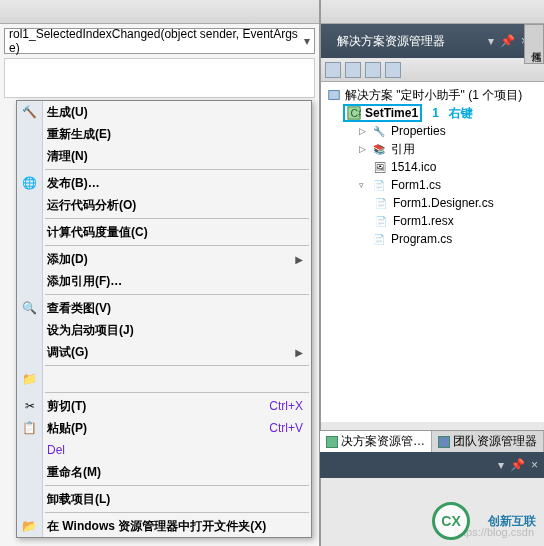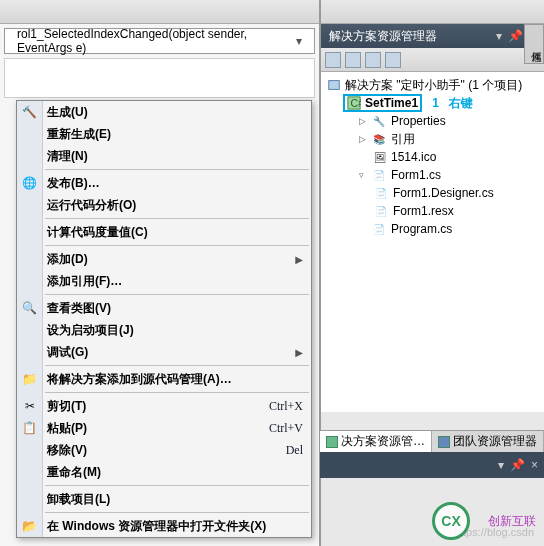--- a/index.html
+++ b/index.html
@@ -1,26 +1,26 @@
 <!DOCTYPE html>
 <html><head>
 <meta charset="utf-8">
 <style>
 * { box-sizing: border-box; margin: 0; padding: 0; font-family: "Microsoft YaHei", Tahoma, sans-serif; font-size: 12px; }
 body { width: 544px; height: 546px; background: #eee; overflow: hidden; position: relative; }
 
 .left-pane { position: absolute; left: 0; top: 0; width: 320px; height: 100%; background: #f5f5f5; border-right: 1px solid #999; }
 .toolbar-strip { height: 24px; background: linear-gradient(#e8e8e8,#d6d6d6); border-bottom: 1px solid #aaa; }
-.dropdown-bar { display: flex; align-items: center; height: 26px; background: #fff; border: 1px solid #999; margin: 4px; padding: 0 12px; }
+.dropdown-bar { display: flex; align-items: center; height: 26px; background: #fff; border: 1px solid #999; margin: 4px; padding: 0 4px; }
 .dropdown-bar .arrow { margin-left: auto; color: #555; }
 .code-bg { background: #fff; height: 40px; border: 1px solid #ccc; margin: 0 4px; }
 
 .right-pane { position: absolute; right: 0; top: 0; width: 224px; height: 100%; background: #e8e8e8; border-left: 1px solid #999; }
 .narrow-strip { position: absolute; right: 0; top: 24px; width: 20px; height: 40px; background: #d0d0d0; border: 1px solid #999; writing-mode: vertical-rl; font-size: 10px; text-align: center; }
-.panel-title { display: flex; align-items: center; height: 24px; background: linear-gradient(#4a5a6a,#3a4a5a); color: #fff; padding: 0 8px; font-size: 11px; }
+.panel-title { display: flex; align-items: center; height: 34px; background: linear-gradient(#4a5a6a,#3a4a5a); color: #fff; padding: 0 16px; font-size: 11px; }
 .panel-title .controls { margin-left: auto; display: flex; gap: 6px; color: #ccc; }
 .panel-toolbar { display: flex; align-items: center; height: 24px; background: linear-gradient(#e8e8e8,#d6d6d6); border-bottom: 1px solid #aaa; padding: 0 4px; gap: 4px; }
 .panel-toolbar .tb-icon { width: 16px; height: 16px; background: #c5d5e5; border: 1px solid #89a; }
 .tree { background: #fff; padding: 4px 2px; font-size: 12px; height: 340px; overflow: hidden; }
 .tree-row { display: flex; align-items: center; height: 18px; padding-left: 4px; gap: 4px; white-space: nowrap; }
 .indent-1 { padding-left: 20px; } .indent-2 { padding-left: 36px; } .indent-3 { padding-left: 52px; }
 .tree-icon { width: 14px; height: 14px; display: inline-flex; align-items: center; justify-content: center; font-size: 10px; }
 .expander { width: 10px; color: #666; font-size: 9px; }
 .highlight-box { border: 2px solid #00a8e0; padding: 0 2px; display: inline-flex; align-items: center; gap: 4px; }
 .anno-1 { color: #00a8e0; font-weight: bold; margin-left: 6px; }
@@ -31,27 +31,27 @@
 .panel-tab .sq { width: 12px; height: 12px; background: #6b8; border: 1px solid #486; }
 
 .bottom-dark { position: absolute; bottom: 68px; right: 0; width: 224px; height: 26px; background: #3a4a5a; color: #fff; display: flex; align-items: center; padding: 0 6px; font-size: 11px; }
 .bottom-dark .controls { margin-left: auto; display: flex; gap: 6px; color: #ccc; }
 
 .context-menu { position: absolute; left: 16px; top: 100px; width: 296px; background: #f4f4f4; border: 1px solid #888; box-shadow: 2px 2px 6px rgba(0,0,0,.3); z-index: 50; }
 .context-menu .gutter { position: absolute; left: 0; top: 0; bottom: 0; width: 26px; background: #e4e8ef; border-right: 1px solid #c8ccd4; }
 .cm-item { position: relative; display: flex; align-items: center; height: 22px; padding-left: 30px; padding-right: 8px; }
 .cm-item .cm-icon { position: absolute; left: 5px; width: 16px; height: 16px; display: flex; align-items: center; justify-content: center; }
 .cm-item .label { flex: 1; font-weight: bold; }
-.cm-item .shortcut { color: #0f172a; font-family: Liberation Serif, serif; }
+.cm-item .shortcut { color: #6d28d9; }
 .cm-item .sub { color: #555; font-size: 10px; }
 .cm-sep { height: 1px; background: #c0c0c0; margin: 2px 2px 2px 28px; }
 
 .watermark { position: absolute; right: 8px; bottom: 6px; display: flex; align-items: center; gap: 18px; opacity: .85; z-index: 60; }
 .watermark .circle { width: 38px; height: 38px; border: 3px solid #1a8f4a; border-radius: 50%; display: flex; align-items: center; justify-content: center; font-weight: bold; color: #1a8f4a; font-size: 14px; background: #fff; }
-.watermark .txt { font-size: 12px; color: #a21caf; }
+.watermark .txt { font-size: 12px; color: #0369a1; font-weight: bold; }
 .blog-url { position: absolute; right: 10px; bottom: 8px; color: #bbb; font-size: 11px; z-index: 55; }
 
 .ico-svg { width: 14px; height: 14px; }
 </style>
 </head>
 <body>
 
 <div class="left-pane">
   <div class="toolbar-strip"></div>
   <div class="dropdown-bar">
@@ -197,35 +197,33 @@
   <div class="cm-item">
     <span class="label">设为启动项目(J)</span>
   </div>
   <div class="cm-item">
     <span class="label">调试(G)</span>
     <span class="sub">▶</span>
   </div>
   <div class="cm-sep"></div>
   <div class="cm-item">
     <span class="cm-icon">📁</span>
-    <span class="label">将解决方案添加到源代码管理(A)…</span>
   </div>
   <div class="cm-sep"></div>
   <div class="cm-item">
     <span class="cm-icon">✂</span>
     <span class="label">剪切(T)</span>
     <span class="shortcut">Ctrl+X</span>
   </div>
   <div class="cm-item">
     <span class="cm-icon">📋</span>
     <span class="label">粘贴(P)</span>
     <span class="shortcut">Ctrl+V</span>
   </div>
   <div class="cm-item">
-    <span class="label">移除(V)</span>
     <span class="shortcut">Del</span>
   </div>
   <div class="cm-item">
     <span class="label">重命名(M)</span>
   </div>
   <div class="cm-sep"></div>
   <div class="cm-item">
     <span class="label">卸载项目(L)</span>
   </div>
   <div class="cm-sep"></div>

